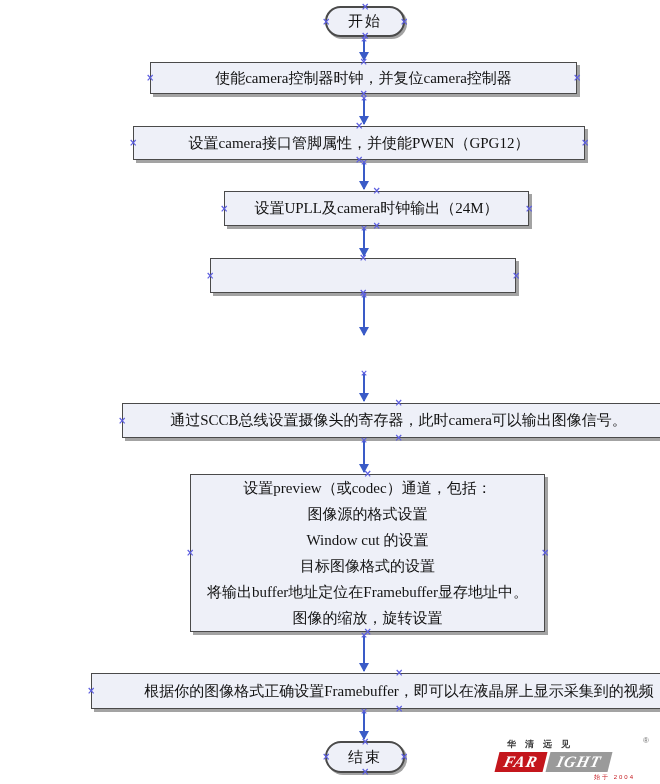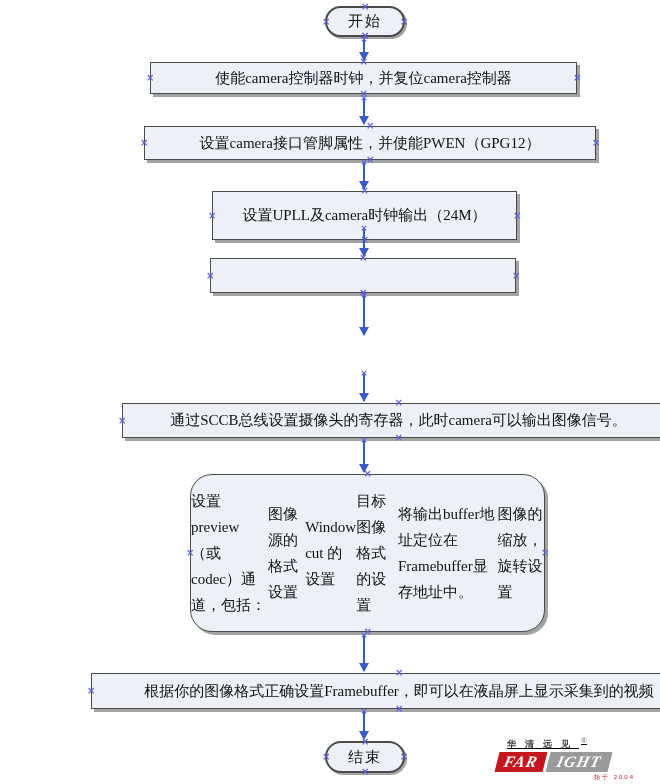--- a/index.html
+++ b/index.html
@@ -8,21 +8,21 @@
   .canvas{position:absolute;inset:0;}
 
   
   .node{position:absolute;display:flex;align-items:center;justify-content:center;
         background:var(--box-fill,#eef0f8);
         border:1px solid var(--box-border,#4a4a4a);
         box-shadow:3px 3px 0 0 var(--shadow,#a3a3a3);
         color:#111;font-size:15px;text-align:left;box-sizing:border-box;}
   .oval{border-radius:16px;border-width:2px;box-shadow:2px 2px 0 0 var(--shadow,#b3b3b3);
         font-size:15px;letter-spacing:2px;}
-  .big{justify-content:center;line-height:26px;border-radius:22px;}
+  .big{flex-direction:column;justify-content:center;line-height:26px;}
   .txt{display:block;padding:0 6px;}
 
   
   .arrow{position:absolute;left:363px;width:2px;
          background:var(--arrow,#3a5bc7);}
   .arrow::after{content:"";position:absolute;left:50%;bottom:-1px;
          transform:translateX(-50%);
          border-left:5px solid transparent;border-right:5px solid transparent;
          border-top:9px solid var(--arrow,#3a5bc7);}
   .arrow::before{content:"\00d7";position:absolute;left:50%;top:-4px;
@@ -36,22 +36,22 @@
           font-size:10px;line-height:8px;text-align:center;
           font-family:"DejaVu Sans",sans-serif;}
   .handle::before{content:"\00d7";}
   .ht{top:-5px;left:50%;transform:translateX(-50%);}
   .hb{bottom:-5px;left:50%;transform:translateX(-50%);}
   .hl{left:-5px;top:50%;transform:translateY(-50%);}
   .hr{right:-5px;top:50%;transform:translateY(-50%);}
 
   
   .logo{position:absolute;left:497px;top:738px;width:152px;}
-  .logo-top{display:flex;align-items:flex-start;justify-content:flex-start;
-            padding-left:10px;text-decoration:underline;}
+  .logo-top{display:flex;align-items:flex-start;justify-content:space-between;
+            padding-left:10px;}
   .logo-cn{font-size:9px;font-weight:bold;color:#3a3a3a;letter-spacing:9px;
            font-family:"Liberation Sans",sans-serif;}
   .logo-reg{font-size:8px;color:#707070;margin-left:2px;margin-top:-2px;
             font-family:"Liberation Sans",sans-serif;}
   .logo-blocks{display:flex;margin-top:1px;}
   .logo-far,.logo-ight{display:inline-block;color:#ffffff;font-weight:bold;
             font-style:italic;font-size:16px;line-height:20px;height:20px;
             padding:0 7px;transform:skewX(-14deg);
             font-family:"Liberation Serif",serif;letter-spacing:1px;}
   .logo-far{background:var(--logo-red,#c4161c);}
@@ -78,31 +78,31 @@
   <div class="node" style="left:150px;top:62px;width:427px;height:32px">
     <span class="txt">使能camera控制器时钟，并复位camera控制器</span>
   <i class="handle ht"></i>
       <i class="handle hb"></i>
       <i class="handle hl"></i>
       <i class="handle hr"></i>
     </div>
 
   <div class="arrow" style="top:98px;height:26px"></div>
 
-  <div class="node" style="left:144px;top:126px;width:452px;height:34px">
+  <div class="node" style="left:133px;top:126px;width:452px;height:34px">
     <span class="txt">设置camera接口管脚属性，并使能PWEN（GPG12）</span>
   <i class="handle ht"></i>
       <i class="handle hb"></i>
       <i class="handle hl"></i>
       <i class="handle hr"></i>
     </div>
 
   <div class="arrow" style="top:162px;height:27px"></div>
 
-  <div class="node" style="left:212px;top:191px;width:305px;height:49px">
+  <div class="node" style="left:224px;top:191px;width:305px;height:35px">
     <span class="txt">设置UPLL及camera时钟输出（24M）</span>
   <i class="handle ht"></i>
       <i class="handle hb"></i>
       <i class="handle hl"></i>
       <i class="handle hr"></i>
     </div>
 
   <div class="arrow" style="top:228px;height:28px"></div>
 
   <div class="node" style="left:210px;top:258px;width:306px;height:35px">

